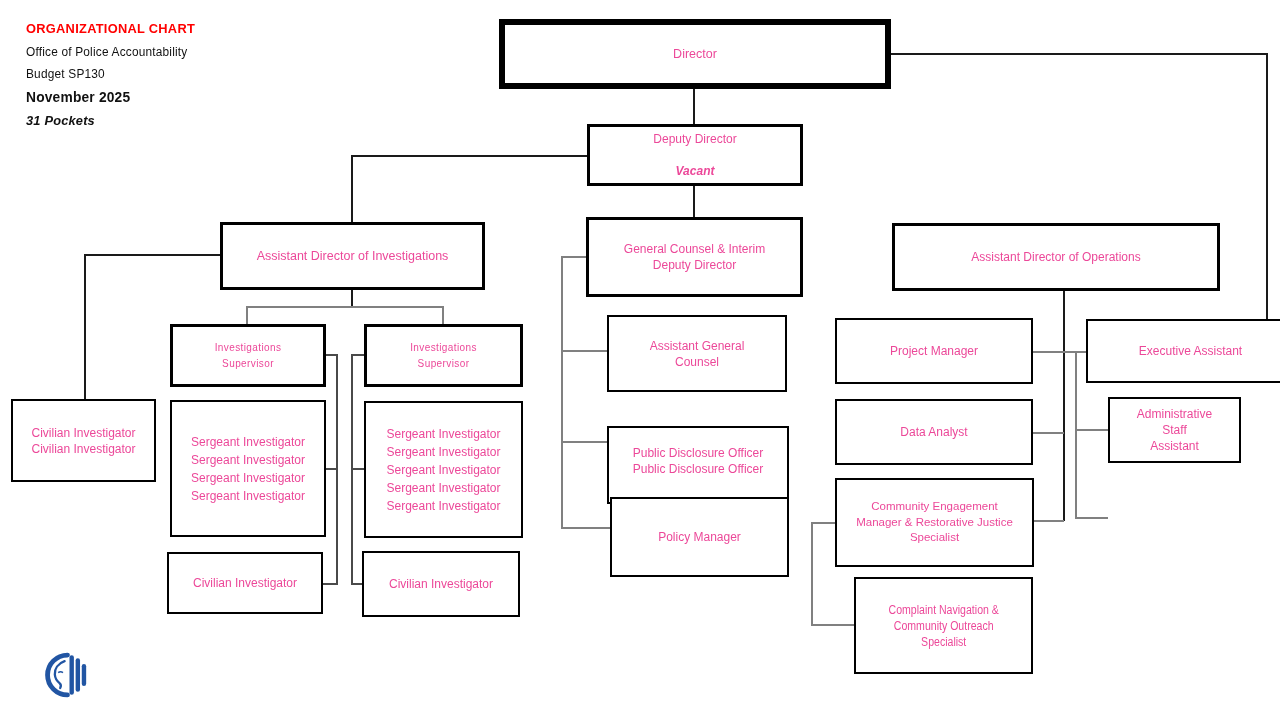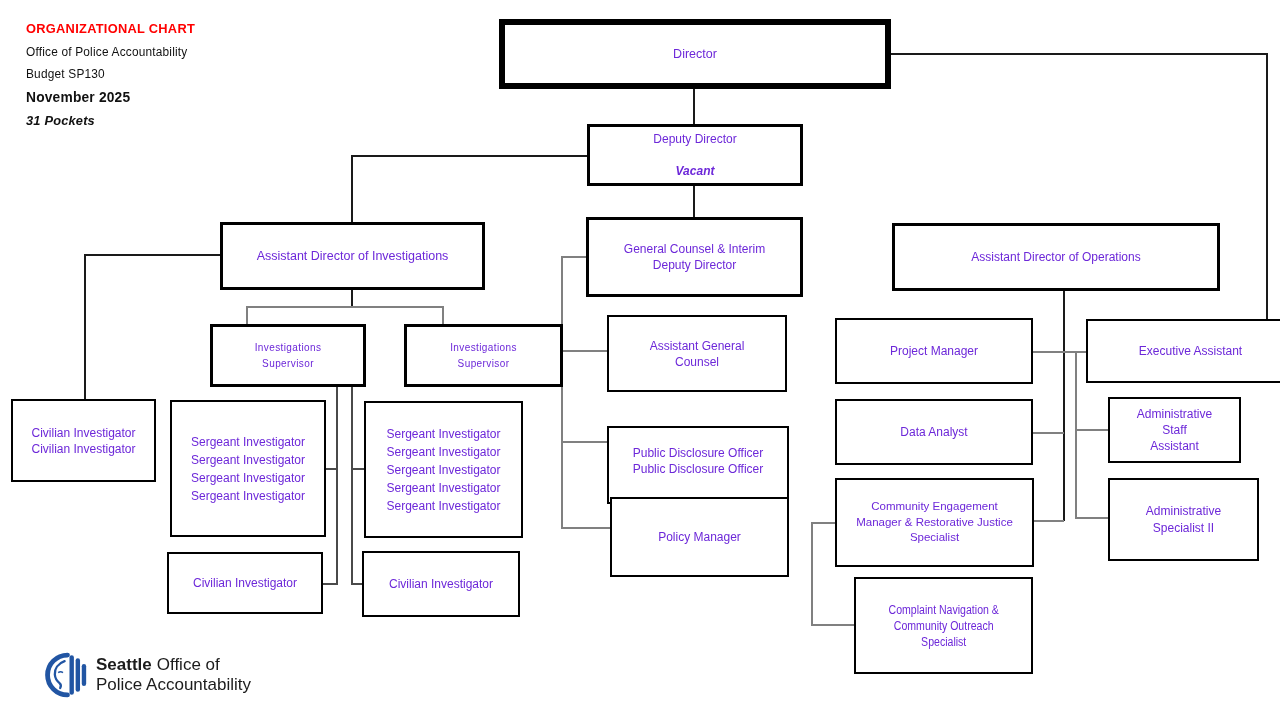--- a/index.html
+++ b/index.html
@@ -9,24 +9,24 @@
   
   .hd{position:absolute;left:26px;white-space:nowrap;color:#111;
       transform:scaleX(.95);transform-origin:0 0;font-size:12.5px;letter-spacing:.2px;}
   .hd.t{font-weight:700;font-size:13.5px;letter-spacing:.3px;}
   .hd.bold{font-weight:700;font-size:14.5px;}
   .hd.it{font-style:italic;font-weight:600;font-size:13.5px;}
 
   
   .obox{position:absolute;box-sizing:border-box;background:#fff;border:2px solid #000;
         display:flex;align-items:center;justify-content:center;text-align:center;
-        white-space:pre-line;font-size:12px;line-height:16px;color:#6d28d9;padding:18px;}
+        white-space:pre-line;font-size:12px;line-height:16px;color:#ec4899;padding:18px;}
   .b3{border-width:3px;}
   .b6{border-width:6px;}
-  .small{font-size:10px;letter-spacing:.4px;margin-left:40px;}
+  .small{font-size:10px;letter-spacing:.4px;}
   .lh18{line-height:18px;}
   .squeeze{display:inline-block;transform:scaleX(.88);transform-origin:50% 50%;}
   .vacant{font-weight:700;font-style:italic;}
 
   
   .ln{position:absolute;background:#808080;}
   .ln.k{background:#1a1a1a;}
   .ln.d{background:#4a4a4a;}
 
   
@@ -138,41 +138,33 @@
 
   <div class="obox" style="left:835px;top:399px;width:198px;height:66px">Data Analyst</div>
 
   <div class="obox" style="left:1108px;top:397px;width:133px;height:66px">Administrative Staff
 Assistant</div>
 
   <div class="obox" style="left:835px;top:478px;width:199px;height:89px;font-size:11.5px;line-height:15.5px">Community Engagement
 Manager &amp; Restorative Justice
 Specialist</div>
 
-  <div class="obox" style="left:1108px;top:478px;width:151px;height:83px;line-height:17px">Administrative
-Specialist II</div>
 
   <div class="obox" style="left:854px;top:577px;width:179px;height:97px">
     <span class="squeeze">Complaint Navigation &amp;
 Community Outreach
 Specialist</span>
   </div>
 
   <div class="logo">
     <span class="logo-icon" style="color: rgb(33, 85, 163);">
       <svg width="46" height="46" viewBox="0 0 48 48" aria-hidden="true">
         <path d="M24.5 3.2 A20.8 20.8 0 0 0 24.5 44.8" fill="none" stroke="currentColor" stroke-width="5" stroke-linecap="round"></path>
         <path d="M21.5 9.5 C14.5 12 10.8 17.5 11.3 23.5 C11.6 27.5 13.6 30.4 16.2 32.4 C17.8 33.7 18 35.4 16.9 37.5" fill="none" stroke="currentColor" stroke-width="2.4" stroke-linecap="round"></path>
         <path d="M14.8 21.5 c1.6 -1.2 3.4 -1.2 5 0" fill="none" stroke="currentColor" stroke-width="1.6"></path>
         <rect x="26.6" y="3.4" width="4.6" height="41.2" rx="2.3" fill="currentColor"></rect>
         <rect x="33" y="6.5" width="4.6" height="35" rx="2.3" fill="currentColor"></rect>
         <rect x="39.4" y="12.6" width="4.6" height="22.8" rx="2.3" fill="currentColor"></rect>
       </svg>
     </span>
-    <span class="logo-text">
-      <span>
-        <b>Seattle</b><span>Office of</span>
-      </span>
-      <span>Police Accountability</span>
-    </span>
   </div>
 
 </div>
 
 </body></html>

